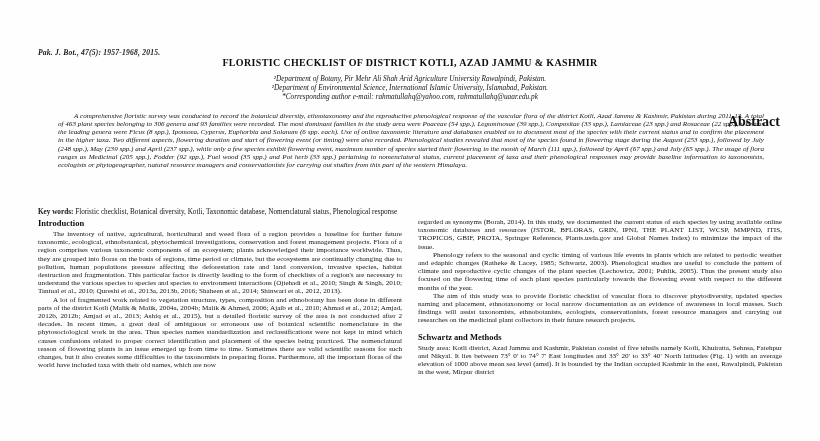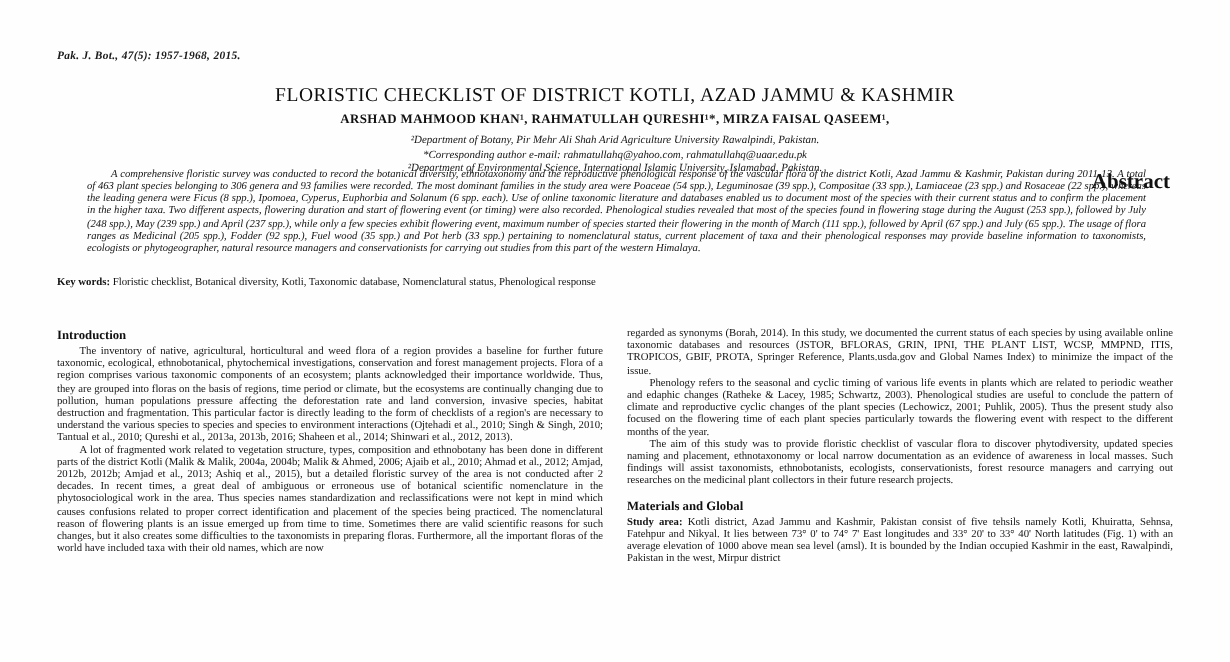--- a/index.html
+++ b/index.html
@@ -22,39 +22,39 @@
     height: 441px;
     background: #fefefe;
     padding: 0;
     box-sizing: border-box;
   }
 
   
   .runhead {
     position: absolute;
     left: 38px;
-    top: 32px;
+    top: 48px;
     font-style: italic;
     font-weight: bold;
     font-size: 7.6px;
     letter-spacing: 0.2px;
     color: #1a1a1a;
   }
 
   
   .titleblock {
     position: absolute;
     left: 40px;
     top: 56px;
     width: 740px;
     text-align: center;
   }
   .paper-title {
-    font-weight: normal;
-    font-size: 13px;
+    font-weight: bold;
+    font-size: 10px;
     letter-spacing: 0.35px;
     line-height: 13px;
     color: #0d0d0d;
   }
   .authors {
     font-weight: bold;
     font-size: 8.6px;
     letter-spacing: 0.25px;
     line-height: 10.4px;
     margin-top: 5px;
@@ -88,21 +88,21 @@
     line-height: 8.15px;
     text-align: justify;
     text-indent: 16px;
     color: #131313;
     font-style: italic;
   }
 
   .keywords {
     position: absolute;
     left: 38px;
-    top: 184px;
+    top: 208px;
     width: 744px;
     font-size: 7.2px;
     line-height: 8.4px;
     text-align: justify;
     color: #131313;
   }
   .keywords b { font-weight: bold; }
 
   
   .col {
@@ -124,41 +124,40 @@
     margin: 0 0 1px 0;
     color: #0f0f0f;
   }
   .sec-head.spaced { margin-top: 7px; }
 
   .para {
     margin: 0;
     text-indent: 15px;
   }
   .para.noindent { text-indent: 0; }
-  .para b { font-weight: bold; }
+  .para b { font-weight: normal; }
 
   
   .page { -webkit-font-smoothing: antialiased; }
 </style>
 </head>
 <body>
 
 <div class="page">
 
   <div class="runhead">Pak. J. Bot., 47(5): 1957-1968, 2015.</div>
 
   <div class="titleblock">
     <div class="paper-title">FLORISTIC CHECKLIST OF DISTRICT KOTLI, AZAD JAMMU &amp; KASHMIR</div>
     <div class="authors">
-      <div>ARSHAD MAHMOOD KHAN¹, RAHMATULLAH QURESHI¹*, MIRZA FAISAL QASEEM¹,</div>
     </div>
     <div class="affils">
       <div>²Department of Botany, Pir Mehr Ali Shah Arid Agriculture University Rawalpindi, Pakistan.</div>
+      <div>²Department of Environmental Science, International Islamic University, Islamabad, Pakistan.</div>
       <div>*Corresponding author e-mail: rahmatullahq@yahoo.com, rahmatullahq@uaar.edu.pk</div>
-      <div>²Department of Environmental Science, International Islamic University, Islamabad, Pakistan.</div>
     </div>
   </div>
 
   <div class="abstract-head">Abstract</div>
   <div class="abstract-body">A comprehensive floristic survey was conducted to record the botanical diversity, ethnotaxonomy and the reproductive phenological response of the vascular flora of the district Kotli, Azad Jammu &amp; Kashmir, Pakistan during 2011-13. A total of 463 plant species belonging to 306 genera and 93 families were recorded. The most dominant families in the study area were Poaceae (54 spp.), Leguminosae (39 spp.), Compositae (33 spp.), Lamiaceae (23 spp.) and Rosaceae (22 spp.), whereas the leading genera were Ficus (8 spp.), Ipomoea, Cyperus, Euphorbia and Solanum (6 spp. each). Use of online taxonomic literature and databases enabled us to document most of the species with their current status and to confirm the placement in the higher taxa. Two different aspects, flowering duration and start of flowering event (or timing) were also recorded. Phenological studies revealed that most of the species found in flowering stage during the August (253 spp.), followed by July (248 spp.), May (239 spp.) and April (237 spp.), while only a few species exhibit flowering event, maximum number of species started their flowering in the month of March (111 spp.), followed by April (67 spp.) and July (65 spp.). The usage of flora ranges as Medicinal (205 spp.), Fodder (92 spp.), Fuel wood (35 spp.) and Pot herb (33 spp.) pertaining to nomenclatural status, current placement of taxa and their phenological responses may provide baseline information to taxonomists, ecologists or phytogeographer, natural resource managers and conservationists for carrying out studies from this part of the western Himalaya.</div>
 
   <div class="keywords">
     <b>Key words:</b>
     <span>Floristic checklist, Botanical diversity, Kotli, Taxonomic database, Nomenclatural status, Phenological response</span>
   </div>
@@ -166,17 +165,17 @@
   <div class="col col-left">
     <div class="sec-head">Introduction</div>
     <p class="para">The inventory of native, agricultural, horticultural and weed flora of a region provides a baseline for further future taxonomic, ecological, ethnobotanical, phytochemical investigations, conservation and forest management projects. Flora of a region comprises various taxonomic components of an ecosystem; plants acknowledged their importance worldwide. Thus, they are grouped into floras on the basis of regions, time period or climate, but the ecosystems are continually changing due to pollution, human populations pressure affecting the deforestation rate and land conversion, invasive species, habitat destruction and fragmentation. This particular factor is directly leading to the form of checklists of a region's are necessary to understand the various species to species and species to environment interactions (Ojtehadi et al., 2010; Singh &amp; Singh, 2010; Tantual et al., 2010; Qureshi et al., 2013a, 2013b, 2016; Shaheen et al., 2014; Shinwari et al., 2012, 2013).</p>
     <p class="para">A lot of fragmented work related to vegetation structure, types, composition and ethnobotany has been done in different parts of the district Kotli (Malik &amp; Malik, 2004a, 2004b; Malik &amp; Ahmed, 2006; Ajaib et al., 2010; Ahmad et al., 2012; Amjad, 2012b, 2012b; Amjad et al., 2013; Ashiq et al., 2015), but a detailed floristic survey of the area is not conducted after 2 decades. In recent times, a great deal of ambiguous or erroneous use of botanical scientific nomenclature in the phytosociological work in the area. Thus species names standardization and reclassifications were not kept in mind which causes confusions related to proper correct identification and placement of the species being practiced. The nomenclatural reason of flowering plants is an issue emerged up from time to time. Sometimes there are valid scientific reasons for such changes, but it also creates some difficulties to the taxonomists in preparing floras. Furthermore, all the important floras of the world have included taxa with their old names, which are now</p>
   </div>
 
   <div class="col col-right">
     <p class="para noindent">regarded as synonyms (Borah, 2014). In this study, we documented the current status of each species by using available online taxonomic databases and resources (JSTOR, BFLORAS, GRIN, IPNI, THE PLANT LIST, WCSP, MMPND, ITIS, TROPICOS, GBIF, PROTA, Springer Reference, Plants.usda.gov and Global Names Index) to minimize the impact of the issue.</p>
     <p class="para">Phenology refers to the seasonal and cyclic timing of various life events in plants which are related to periodic weather and edaphic changes (Ratheke &amp; Lacey, 1985; Schwartz, 2003). Phenological studies are useful to conclude the pattern of climate and reproductive cyclic changes of the plant species (Lechowicz, 2001; Puhlik, 2005). Thus the present study also focused on the flowering time of each plant species particularly towards the flowering event with respect to the different months of the year.</p>
     <p class="para">The aim of this study was to provide floristic checklist of vascular flora to discover phytodiversity, updated species naming and placement, ethnotaxonomy or local narrow documentation as an evidence of awareness in local masses. Such findings will assist taxonomists, ethnobotanists, ecologists, conservationists, forest resource managers and carrying out researches on the medicinal plant collectors in their future research projects.</p>
-    <div class="sec-head spaced">Materials and Global</div>
+    <div class="sec-head spaced">Schwartz and Methods</div>
     <p class="para noindent"><b>Study area:</b> <span>Kotli district, Azad Jammu and Kashmir, Pakistan consist of five tehsils namely Kotli, Khuiratta, Sehnsa, Fatehpur and Nikyal. It lies between 73° 0' to 74° 7' East longitudes and 33° 20' to 33° 40' North latitudes (Fig. 1) with an average elevation of 1000 above mean sea level (amsl). It is bounded by the Indian occupied Kashmir in the east, Rawalpindi, Pakistan in the west, Mirpur district</span></p>
   </div>
 
 </div>
 
 </body></html>

